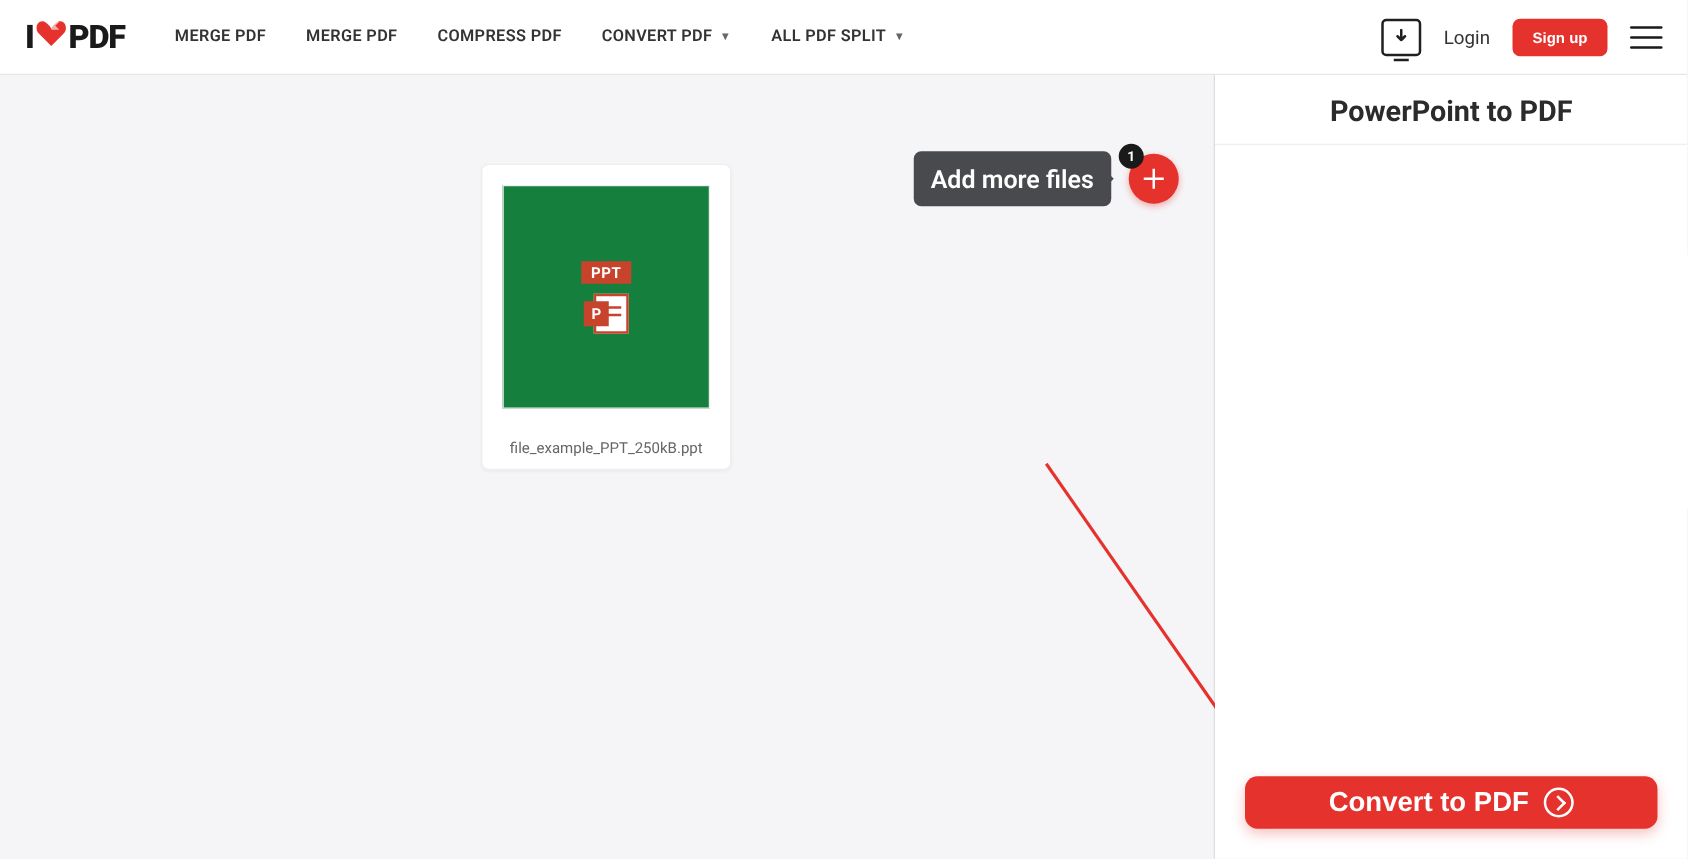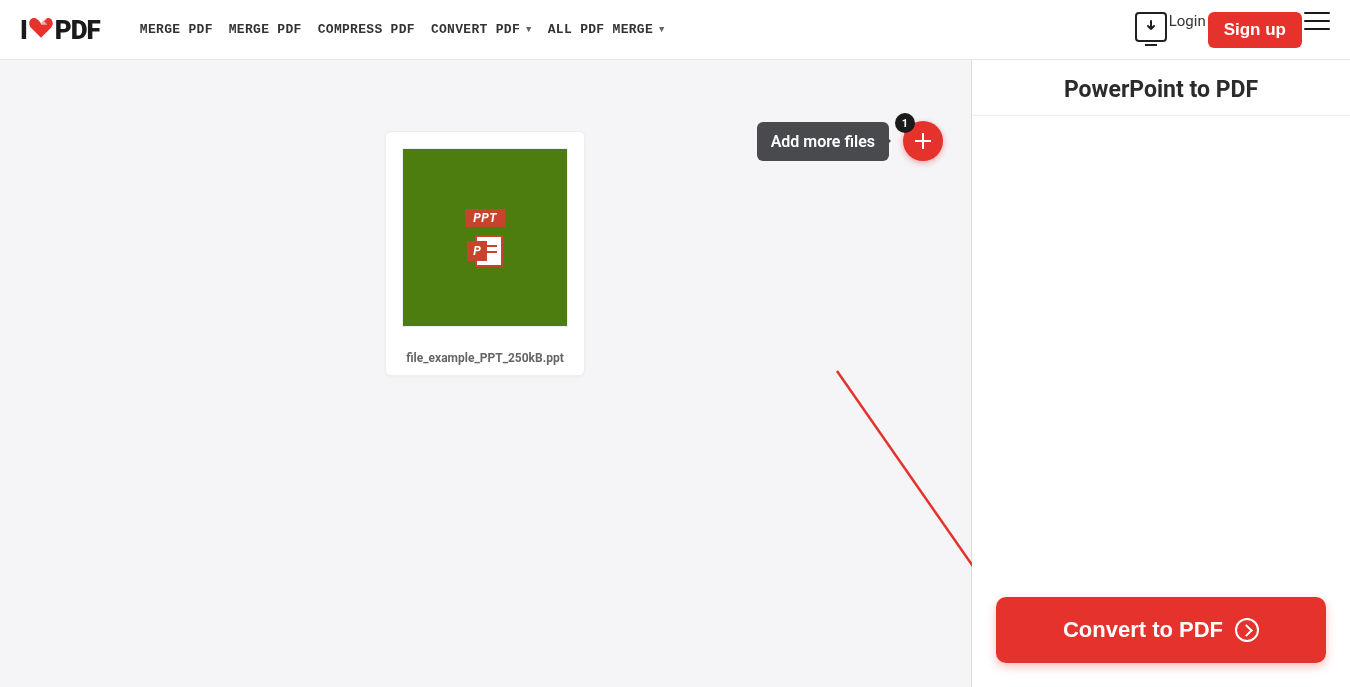--- a/index.html
+++ b/index.html
@@ -2,60 +2,60 @@
 <html><head>
 <meta charset="utf-8">
 <style>
 * { margin: 0; padding: 0; box-sizing: border-box; }
 body { font-family: -apple-system, BlinkMacSystemFont, "Segoe UI", Roboto, Helvetica, Arial, sans-serif; width: 1350px; height: 687px; overflow: hidden; background: #f5f5f7; }
 
 
 .header { height: 60px; background: #fff; border-bottom: 1px solid #e6e6e8; display: flex; align-items: center; padding: 0 20px; }
 .logo { display: flex; align-items: center; font-weight: 900; font-size: 26px; letter-spacing: -1px; color: #1a1a1a; margin-right: 40px; cursor: pointer; }
 .logo .heart { margin: 0 1px; }
-.nav { display: flex; gap: 16px; flex: 1; font-family: Liberation Mono, monospace; }
+.nav { display: flex; gap: 32px; flex: 1; }
 .nav-item { font-size: 13px; font-weight: 600; color: #333; letter-spacing: 0.3px; cursor: pointer; display: flex; align-items: center; gap: 6px; }
 .nav-item .caret { font-size: 9px; color: #666; }
-.header-right { display: flex; gap: 2px; }
+.header-right { display: flex; align-items: center; gap: 18px; }
 .desktop-icon { width: 32px; height: 30px; border: 2px solid #202020; border-radius: 4px; position: relative; display:flex; align-items:center; justify-content:center; cursor:pointer; }
 .desktop-icon::after { content:""; position:absolute; bottom:-6px; left:50%; transform:translateX(-50%); width:12px; height:2px; background:#202020; }
 .login { font-size: 15px; color: #333; cursor: pointer; }
-.signup { background: #e5322d; color: #fff; font-size: 17px; font-weight: 700; padding: 8px 16px; border-radius: 6px; border: none; cursor: pointer; }
+.signup { background: #e5322d; color: #fff; font-size: 12px; font-weight: 700; padding: 8px 16px; border-radius: 6px; border: none; cursor: pointer; }
 .hamburger { width: 26px; height: 18px; display: flex; flex-direction: column; justify-content: space-between; cursor: pointer; }
 .hamburger span { height: 2px; background: #1a1a1a; border-radius: 1px; }
 
 
 .content { display: flex; height: calc(100% - 60px); }
 .workarea { flex: 1; position: relative; background: #f5f5f7; border-right: 1px solid #ddd; }
 .sidebar { width: 378px; background: #fff; display: flex; flex-direction: column; position: relative; }
 .sidebar-title { text-align: center; font-size: 23px; font-weight: 700; color: #2b2b2b; padding: 16px 0 12px; border-bottom: 1px solid #eee; }
 
 
 .file-card { position: absolute; left: 385px; top: calc(131px - 60px); width: 200px; height: 245px; background: #fff; border: 1px solid #eee; border-radius: 6px; box-shadow: 0 1px 3px rgba(0,0,0,0.04); display: flex; flex-direction: column; align-items: center; padding: 16px 16px 10px; }
-.file-thumb { flex: 1; width: 100%; border: 1px solid #eee; background: #4d7c0f; display: flex; flex-direction: column; align-items: center; justify-content: center; gap: 8px; font-style: italic; }
+.file-thumb { flex: 1; width: 100%; border: 1px solid #eee; background: #15803d; display: flex; flex-direction: column; align-items: center; justify-content: center; gap: 8px; }
 .ppt-badge { background: #c8432c; color: #fff; font-size: 12px; font-weight: 700; padding: 2px 8px; letter-spacing: 0.5px; }
 .ppt-icon { width: 36px; height: 32px; position: relative; }
 .ppt-icon .back { position:absolute; right:0; top:0; width:28px; height:32px; background:#fff; border:2px solid #c8432c; }
 .ppt-icon .back::before, .ppt-icon .back::after { content:""; position:absolute; left:4px; right:4px; height:2px; background:#c8432c; }
 .ppt-icon .back::before { top:8px; } .ppt-icon .back::after { top:14px; }
 .ppt-icon .front { position:absolute; left:0; top:6px; width:20px; height:20px; background:#c8432c; color:#fff; font-size:12px; font-weight:700; display:flex; align-items:center; justify-content:center; }
-.file-name { font-size: 12px; color: #666; margin-top: 24px; text-align: center; word-break: break-all; font-weight: bold; }
+.file-name { font-size: 12px; color: #666; margin-top: 24px; text-align: center; word-break: break-all; }
 
 
 .add-more-wrap { position: absolute; right: 28px; top: calc(121px - 60px); display:flex; align-items:center; }
-.add-more-tooltip { background: #484a4d; color: #fff; font-size: 16px; font-weight: 600; padding: 10px 14px; border-radius: 6px; position: relative; margin-right: 14px; }
+.add-more-tooltip { background: #484a4d; color: #fff; font-size: 20px; font-weight: 600; padding: 10px 14px; border-radius: 6px; position: relative; margin-right: 14px; }
 .add-more-tooltip::after { content:""; position:absolute; right:-8px; top:50%; transform:translateY(-50%); border:6px solid transparent; border-left-color:#484a4d; }
 .add-btn { width: 40px; height: 40px; border-radius: 50%; background: #e5322d; display:flex; align-items:center; justify-content:center; cursor:pointer; position:relative; box-shadow: 0 2px 6px rgba(229,50,45,0.4); }
 .add-btn::before, .add-btn::after { content:""; position:absolute; background:#fff; }
 .add-btn::before { width:16px; height:2px; }
 .add-btn::after { width:2px; height:16px; }
 .add-badge { position:absolute; top:-8px; left:-8px; width:20px; height:20px; border-radius:50%; background:#1a1a1a; color:#fff; font-size:11px; font-weight:700; display:flex; align-items:center; justify-content:center; }
 
 
-.convert-btn { position: absolute; bottom: 24px; left: 24px; right: 24px; background: #e5322d; color: #fff; font-size: 22px; font-weight: 700; padding: 20px 0; border: none; border-radius: 10px; cursor: pointer; display:flex; align-items:center; justify-content:center; gap:12px; box-shadow: 0 4px 10px rgba(229,50,45,0.3); }
+.convert-btn { position: absolute; bottom: 24px; left: 24px; right: 24px; background: #e5322d; color: #fff; font-size: 22px; font-weight: 700; padding: 8px 0; border: none; border-radius: 10px; cursor: pointer; display:flex; align-items:center; justify-content:center; gap:12px; box-shadow: 0 4px 10px rgba(229,50,45,0.3); }
 .convert-btn .arrow-circ { width:24px; height:24px; border:2px solid #fff; border-radius:50%; display:flex; align-items:center; justify-content:center; }
 .convert-btn .arrow-circ::after { content:""; width:7px; height:7px; border-top:2px solid #fff; border-right:2px solid #fff; transform: rotate(45deg); margin-left:-2px; }
 
 
 .anno-arrow { position:absolute; left:833px; top:calc(367px - 60px); pointer-events:none; }
 </style>
 </head>
 <body>
 
 <div class="header">
@@ -77,21 +77,21 @@
         <span>MERGE PDF</span>
       </div>
     <div class="nav-item">
         <span>COMPRESS PDF</span>
       </div>
     <div class="nav-item">
         <span>CONVERT PDF</span>
         <span class="caret">▼</span>
       </div>
     <div class="nav-item">
-        <span>ALL PDF MERGE</span>
+        <span>ALL PDF SPLIT</span>
         <span class="caret">▼</span>
       </div>
   </div>
   <div class="header-right">
     <div class="desktop-icon">
       <svg width="14" height="14" viewBox="0 0 14 14">
           <path d="M7 1 V9 M4 6 L7 9 L10 6" stroke="#202020" stroke-width="2" fill="none" stroke-linecap="round" stroke-linejoin="round"></path>
         </svg>
     </div>
     <span class="login">Login</span>

